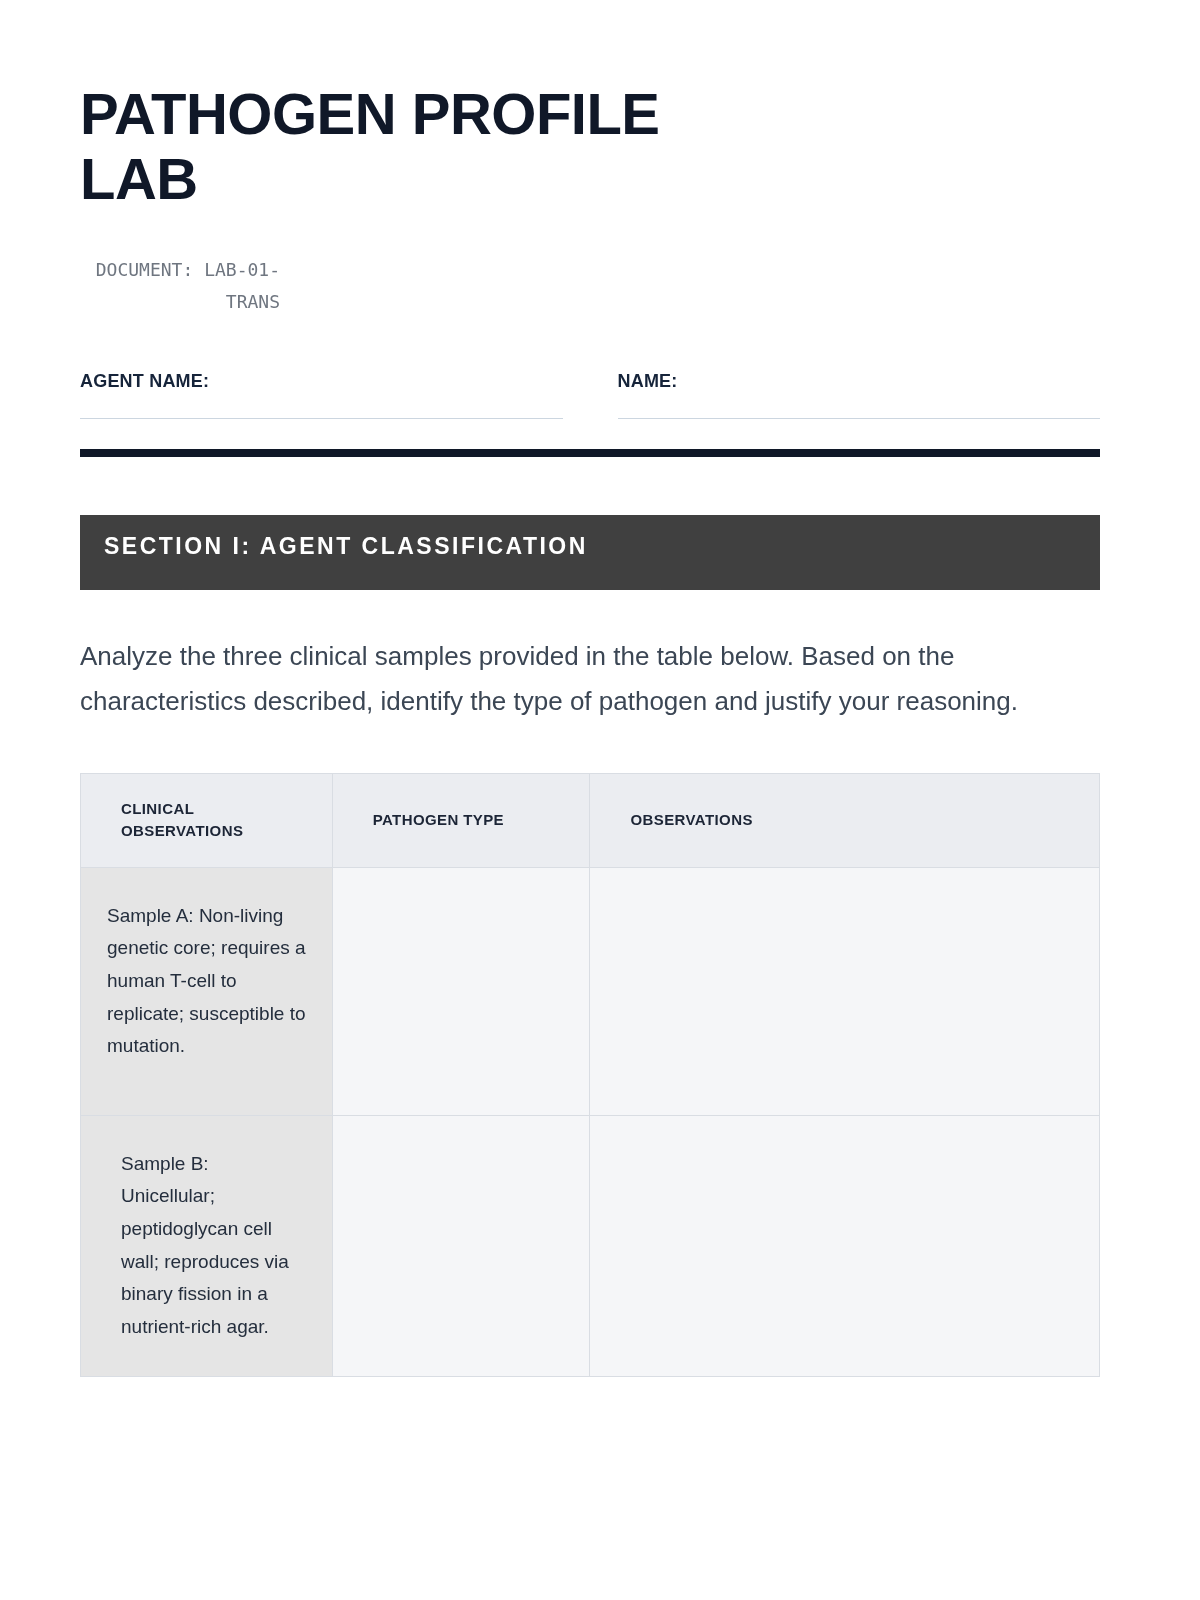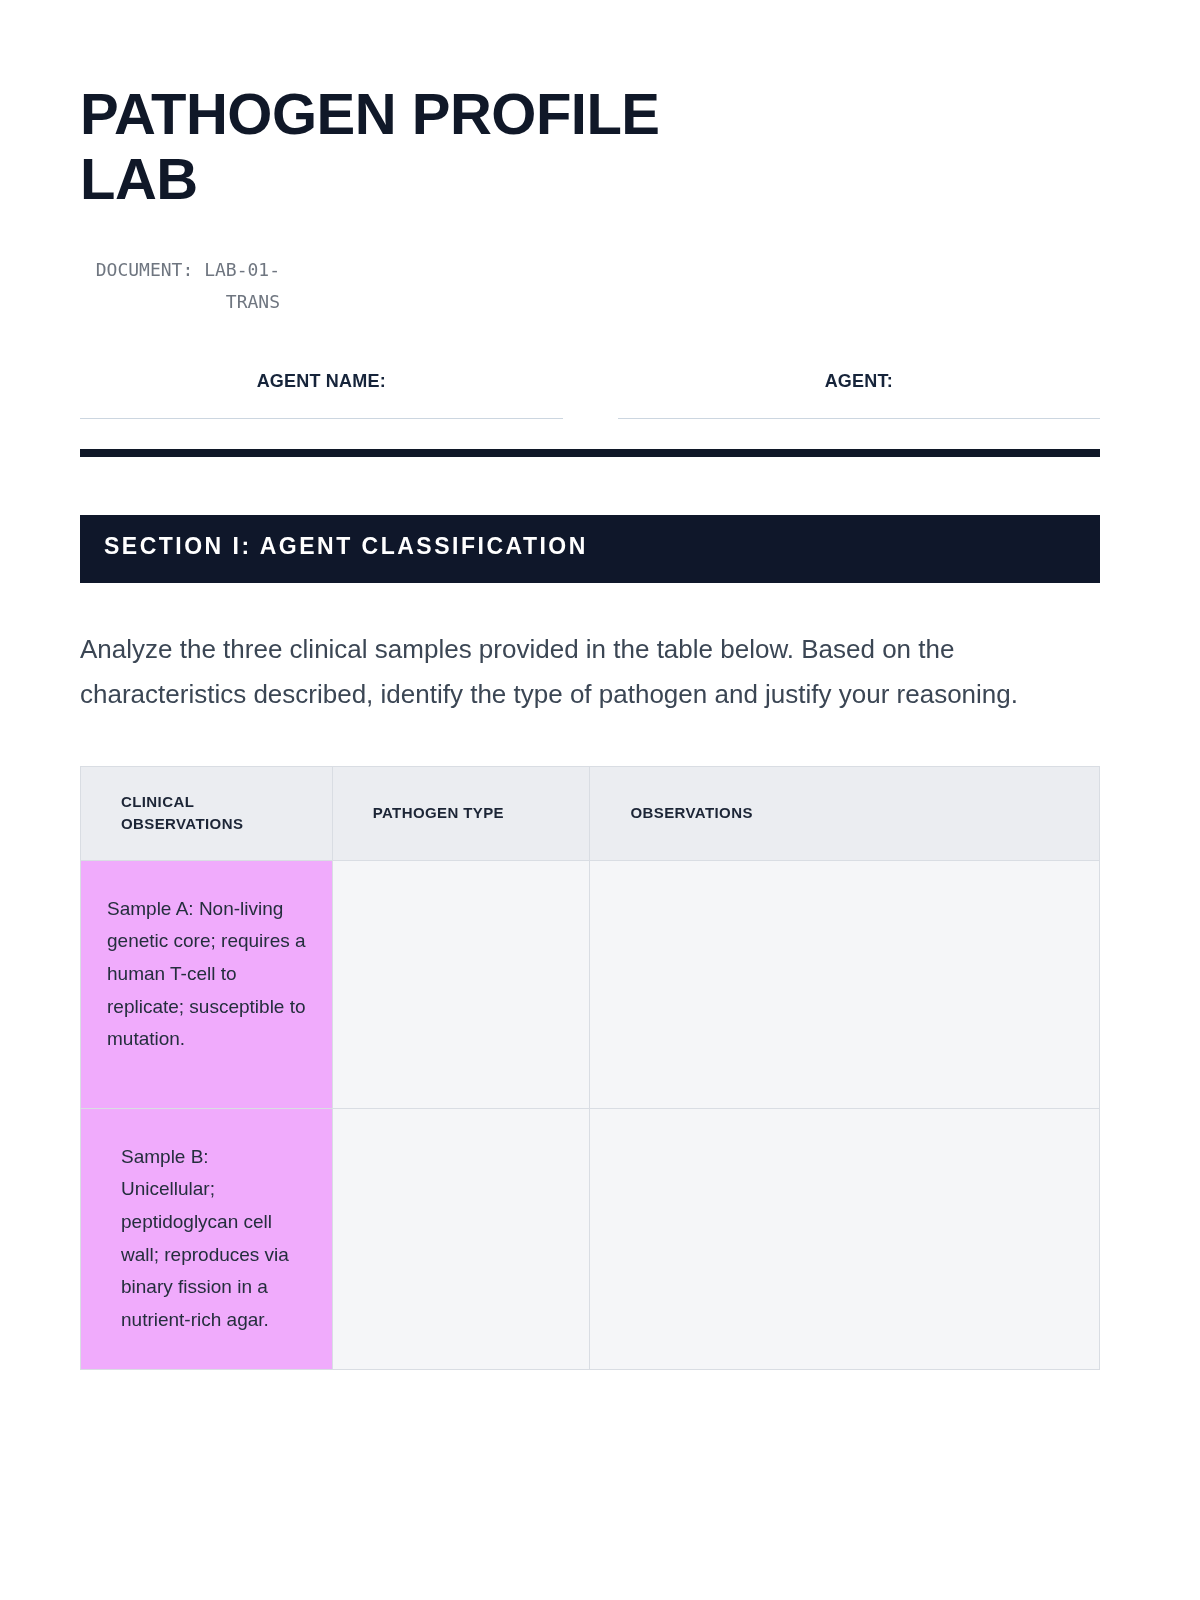--- a/index.html
+++ b/index.html
@@ -40,21 +40,20 @@
     max-width: 200px;
     margin-top: 42px;
     word-break: normal;
   }
 
   
   .fields-row {
     display: flex;
     gap: 55px;
     margin-top: 52px;
-    text-align: center;
   }
   .field {
     flex: 1;
   }
   .field-label {
     font-size: 18px;
     font-weight: bold;
     color: #16243a;
     letter-spacing: 0.2px;
   }
@@ -66,26 +65,26 @@
 
   .thick-rule {
     margin-top: 30px;
     height: 8px;
     background: #101828;
   }
 
   
   .section-banner {
     margin-top: 58px;
-    background: #0f172a;
+    background: #404040;
     color: #ffffff;
     font-size: 23px;
     font-weight: bold;
     letter-spacing: 2.5px;
-    padding: 18px 24px 23px 24px;
+    padding: 18px 24px 30px 24px;
     text-transform: uppercase;
   }
 
   .instructions {
     margin-top: 44px;
     font-size: 26px;
     line-height: 1.75;
     color: #3b4654;
     max-width: 980px;
   }
@@ -116,21 +115,21 @@
     line-height: 1.5;
     vertical-align: middle;
     height: 92px;
   }
   .classification-table td {
     font-size: 19px;
     line-height: 1.72;
     color: #242e3d;
     padding: 32px 26px;
   }
-  .classification-table td.obs-cell { background: #f0abfc; }
+  .classification-table td.obs-cell { background: #e5e5e5; }
   .classification-table td.blank-cell { background: #f5f6f8; }
   tr.row-a td { height: 248px; }
   tr.row-b td { height: 252px; padding-left: 40px; }
   tr.row-c td { height: 332px; }
 </style>
 </head>
 <body>
 
 <div class="page">
 
@@ -138,21 +137,21 @@
     <h1 class="doc-title">PATHOGEN PROFILE LAB</h1>
     <div class="doc-id">DOCUMENT: LAB-01-TRANS</div>
   </div>
 
   <div class="fields-row">
     <div class="field">
       <div class="field-label">AGENT NAME:</div>
       <div class="field-line"></div>
     </div>
     <div class="field">
-      <div class="field-label">AGENT:</div>
+      <div class="field-label">NAME:</div>
       <div class="field-line"></div>
     </div>
   </div>
 
   <div class="thick-rule"></div>
 
   <div class="section-banner">SECTION I: AGENT CLASSIFICATION</div>
 
   <p class="instructions">Analyze the three clinical samples provided in the table below. Based on the characteristics described, identify the type of pathogen and justify your reasoning.</p>
 

